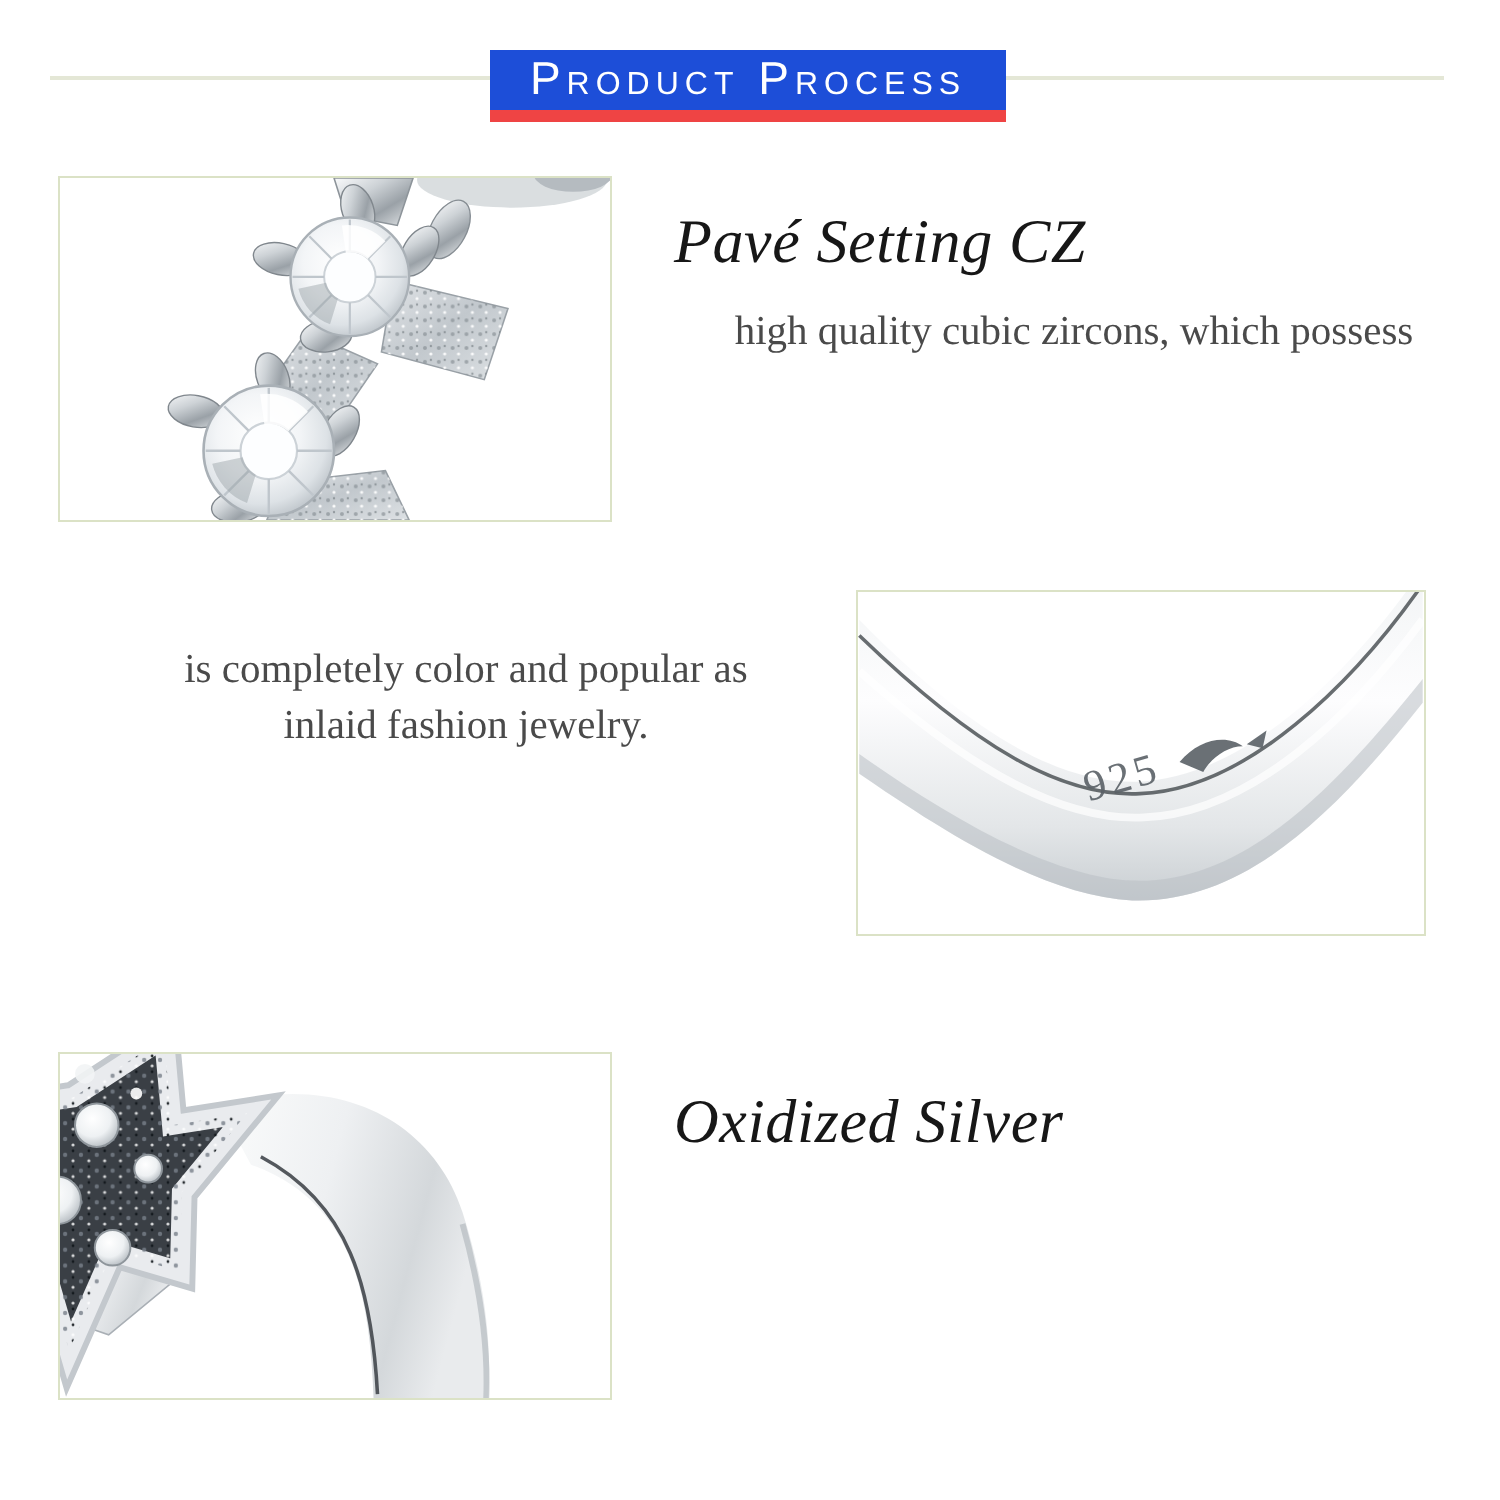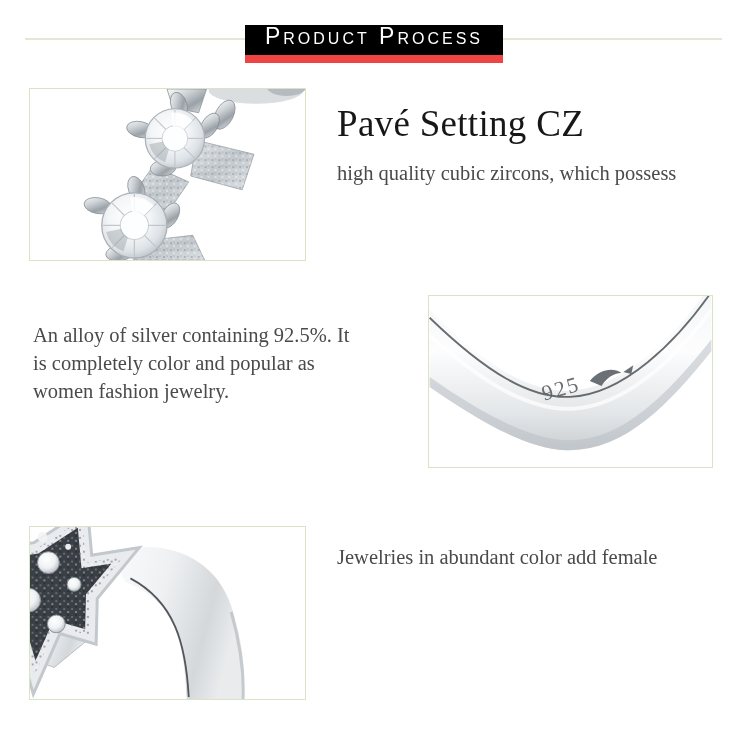--- a/index.html
+++ b/index.html
@@ -25,23 +25,24 @@
     width: 697px;
     height: 2px;
     background: #e4e7d6;
   }
   .banner {
     position: absolute;
     left: 245px;
     top: 25px;
     width: 258px;
     height: 30px;
-    background: #000000;
-    border-bottom: 8px solid #ef4444;
+    background: #1d4ed8;
+    border-bottom: 6px solid #ef4444;
     display: flex;
+    align-items: center;
     justify-content: center;
   }
   .banner-text {
     color: #ffffff;
     font-family: "Liberation Sans", sans-serif;
     font-variant: small-caps;
     font-size: 23px;
     letter-spacing: 3px;
     line-height: 1;
     padding-bottom: 2px;
@@ -60,30 +61,32 @@
   #fig-3 { left: 29px;  top: 526px; width: 277px; height: 174px; }
 
   
   .text-block { position: absolute; width: 400px; }
   #text-1 { left: 337px; top: 103px; }
   #text-2 { left: 33px;  top: 321px; }
   #text-3 { left: 337px; top: 543px; }
 
   .sec-title {
     margin: 0 0 13px 0;
-    font-size: 37px;
+    font-size: 31px;
     font-weight: 400;
     color: #171717;
     letter-spacing: 0.3px;
     line-height: 1.15;
+    font-style: italic;
   }
   .sec-body-line {
     font-size: 20.5px;
     color: #4a4a4a;
     line-height: 28px;
+    text-align: center;
   }
 </style>
 </head>
 <body>
 
 <div class="canvas">
 
   <div class="header-line"></div>
   <div class="banner">
     <span class="banner-text">Product Process</span>
@@ -165,23 +168,22 @@
 
   <div class="text-block" id="text-1">
     <h2 class="sec-title">Pavé Setting CZ</h2>
     <div class="sec-body">
       <div class="sec-body-line">high quality cubic zircons, which possess</div>
     </div>
   </div>
 
   <div class="text-block" id="text-2">
     <div class="sec-body">
-      <div class="sec-body-line">An alloy of silver containing 92.5%. It</div>
       <div class="sec-body-line">is completely color and popular as</div>
-      <div class="sec-body-line">women fashion jewelry.</div>
+      <div class="sec-body-line">inlaid fashion jewelry.</div>
     </div>
   </div>
 
   <figure class="fig" id="fig-2" style="margin:0;">
     <svg viewBox="0 0 285 173" xmlns="http://www.w3.org/2000/svg">
       <defs>
         <linearGradient id="bandG2" x1="0" y1="0" x2="0" y2="1">
           <stop offset="0%" stop-color="#f2f4f5"></stop>
           <stop offset="40%" stop-color="#fdfdfe"></stop>
           <stop offset="78%" stop-color="#e3e6e8"></stop>
@@ -249,18 +251,18 @@
         <radialGradient id="stoneG2" cx="40%" cy="35%" r="75%">
           <stop offset="0%" stop-color="#ffffff"></stop>
           <stop offset="55%" stop-color="#eef1f3"></stop>
           <stop offset="100%" stop-color="#aab1b7"></stop>
         </radialGradient>
       </defs>
     </svg>
   </figure>
 
   <div class="text-block" id="text-3">
+    <h2 class="sec-title">Oxidized Silver</h2>
     <div class="sec-body">
-      <div class="sec-body-line">Jewelries in abundant color add female</div>
     </div>
   </div>
 
 </div>
 
 </body></html>

